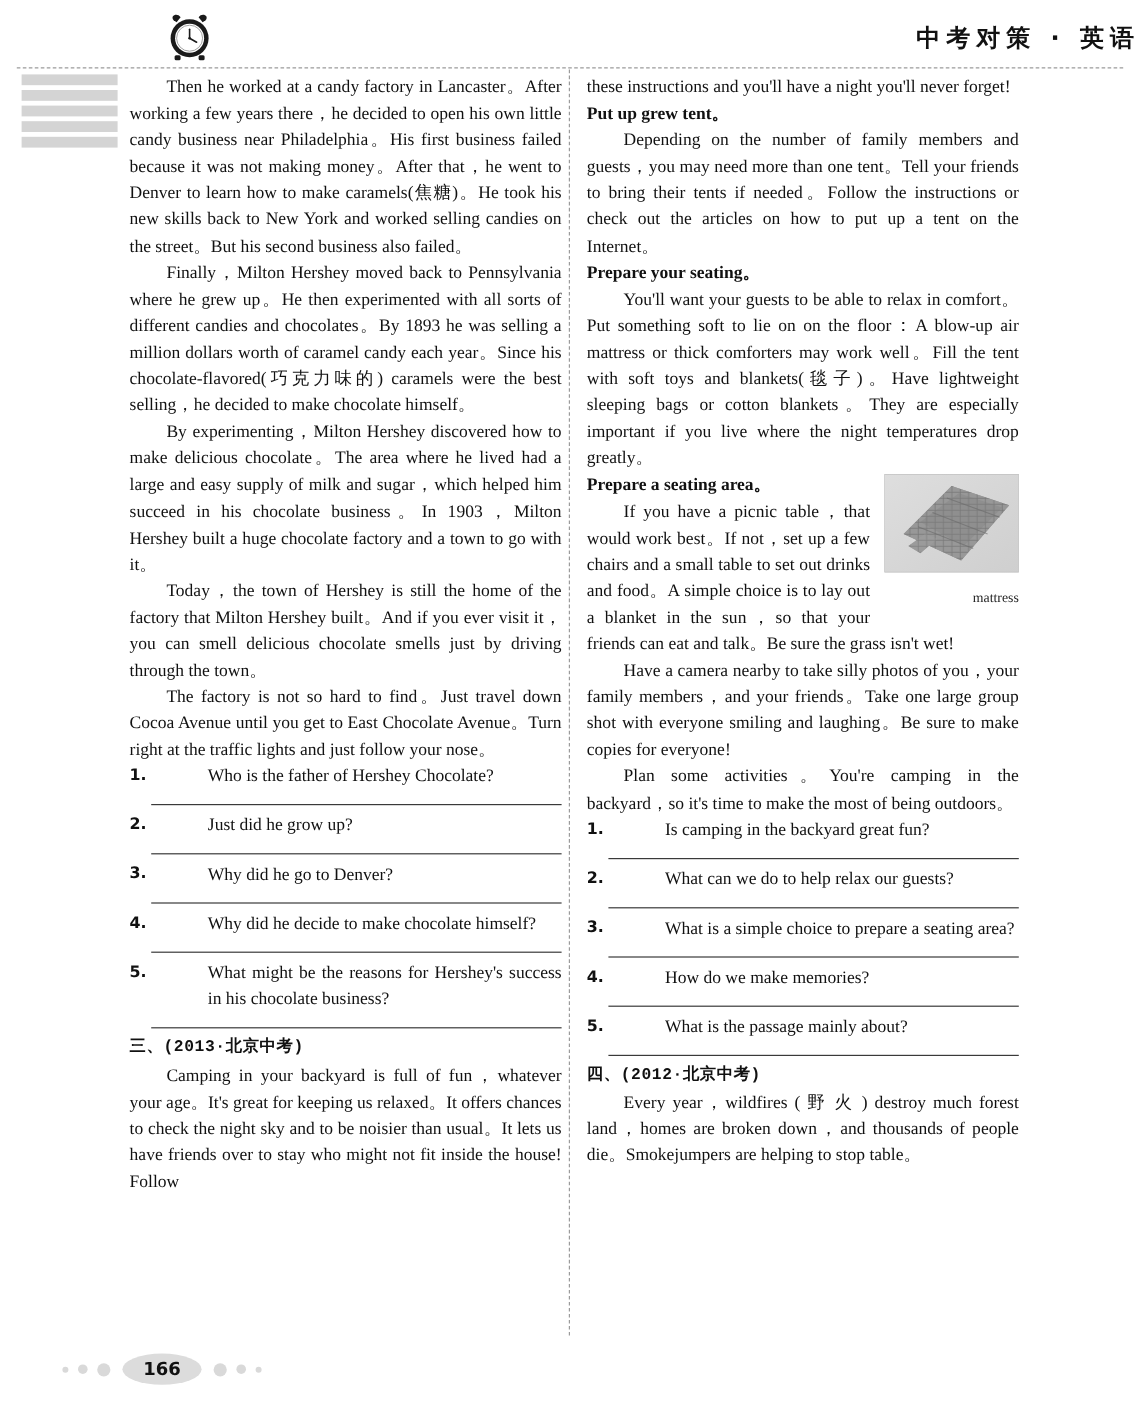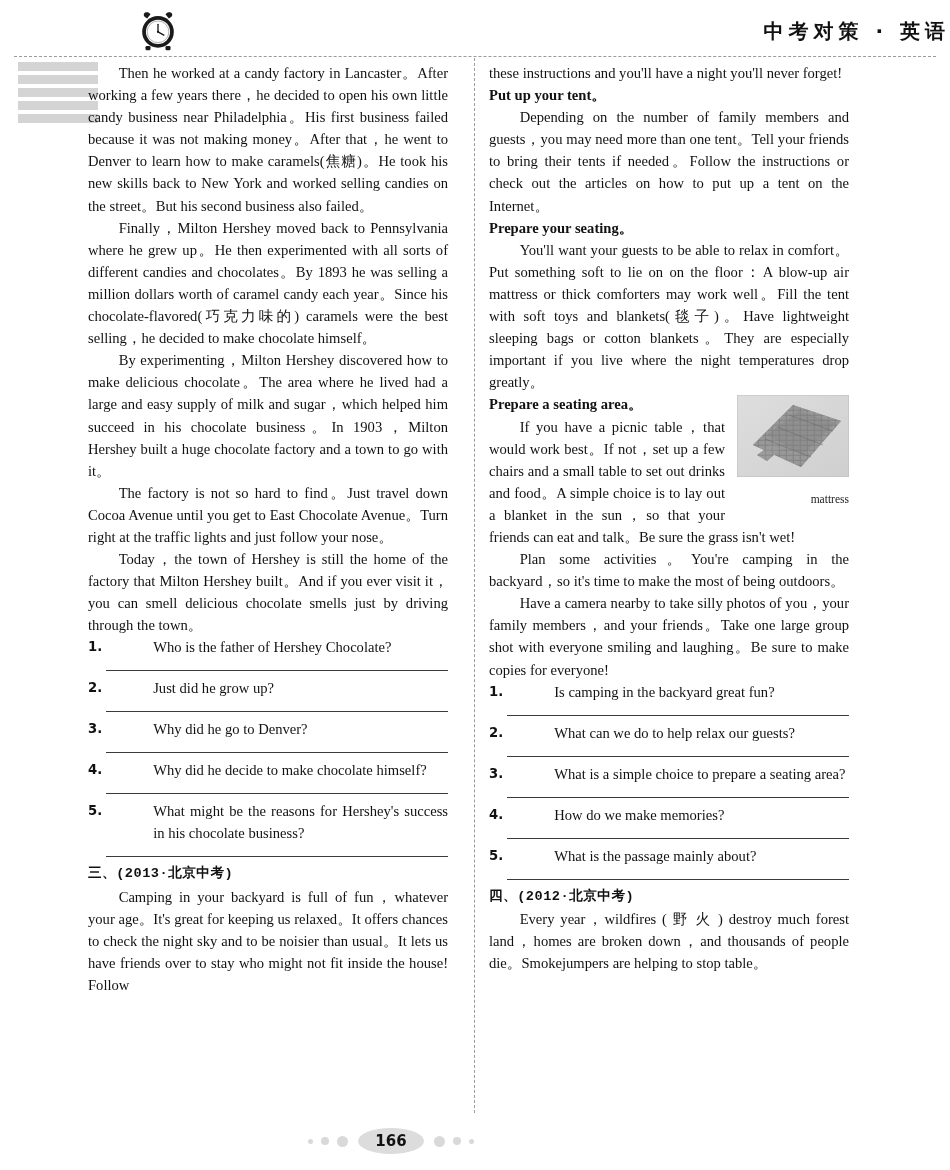--- a/index.html
+++ b/index.html
@@ -68,21 +68,21 @@
   
   .col {
     position: absolute;
     top: 62px;
     width: 360px;
     font-size: 14.6px;
     line-height: 22.1px;
     text-align: justify;
     text-justify: inter-word;
   }
-  .col-left  { left: 88px; }
+  .col-left  { left: 108px; }
   .col-right { left: 489px; }
 
   .col-divider {
     position: absolute;
     left: 474px; top: 58px;
     width: 0; height: 1055px;
     border-left: 1px dashed #9b9b9b;
   }
 
   p.para {
@@ -152,21 +152,22 @@
     font-family: "Liberation Serif", serif;
   }
 
   
   .footer {
     position: absolute;
     left: 0; bottom: 16px;
     width: 782px;
     display: flex;
     align-items: center;
-    justify-content: center;
+    justify-content: flex-start;
+    padding-left: 48px;
   }
   .footer .dot { border-radius: 50%; background: #d9d9d9; margin: 0 4px; }
   .d1 { width: 5px; height: 5px; }
   .d2 { width: 8px; height: 8px; }
   .d3 { width: 11px; height: 11px; }
   .pagenum-pill {
     width: 66px; height: 26px;
     background: #dcdcdc;
     border-radius: 50%;
     display: flex; align-items: center; justify-content: center;
@@ -213,22 +214,22 @@
     <div class="bar"></div>
   </div>
 
   <div class="col-divider"></div>
 
   <div class="col col-left">
 
     <p class="para">Then he worked at a candy factory in Lancaster。After working a few years there，he decided to open his own little candy business near Philadelphia。His first business failed because it was not making money。After that，he went to Denver to learn how to make caramels(焦糖)。He took his new skills back to New York and worked selling candies on the street。But his second business also failed。</p>
     <p class="para">Finally，Milton Hershey moved back to Pennsylvania where he grew up。He then experimented with all sorts of different candies and chocolates。By 1893 he was selling a million dollars worth of caramel candy each year。Since his chocolate-flavored(巧克力味的) caramels were the best selling，he decided to make chocolate himself。</p>
     <p class="para">By experimenting，Milton Hershey discovered how to make delicious chocolate。The area where he lived had a large and easy supply of milk and sugar，which helped him succeed in his chocolate business。In 1903，Milton Hershey built a huge chocolate factory and a town to go with it。</p>
+    <p class="para">Today，the town of Hershey is still the home of the factory that Milton Hershey built。And if you ever visit it，you can smell delicious chocolate smells just by driving through the town。</p>
     <p class="para">The factory is not so hard to find。Just travel down Cocoa Avenue until you get to East Chocolate Avenue。Turn right at the traffic lights and just follow your nose。</p>
-    <p class="para">Today，the town of Hershey is still the home of the factory that Milton Hershey built。And if you ever visit it，you can smell delicious chocolate smells just by driving through the town。</p>
 
     <div class="qlist">
       <div class="qitem">
         <div class="qrow">
           <span class="qnum">1.</span>
           <span class="qtext">Who is the father of Hershey Chocolate?</span>
         </div>
         <div class="answer-rule"></div>
       </div>
       <div class="qitem">
@@ -262,21 +263,21 @@
     </div>
 
     <p class="cn-label">三、(2013·北京中考)</p>
     <p class="para">Camping in your backyard is full of fun，whatever your age。It's great for keeping us relaxed。It offers chances to check the night sky and to be noisier than usual。It lets us have friends over to stay who might not fit inside the house! Follow</p>
   </div>
 
   <div class="col col-right">
 
     <p class="para noindent">these instructions and you'll have a night you'll never forget!</p>
 
-    <p class="sec-head">Put up your tent。</p>
+    <p class="sec-head">Put up grew tent。</p>
     <p class="para">Depending on the number of family members and guests，you may need more than one tent。Tell your friends to bring their tents if needed。Follow the instructions or check out the articles on how to put up a tent on the Internet。</p>
 
     <p class="sec-head">Prepare your seating。</p>
     <p class="para">You'll want your guests to be able to relax in comfort。Put something soft to lie on on the floor：A blow-up air mattress or thick comforters may work well。Fill the tent with soft toys and blankets(毯子)。Have lightweight sleeping bags or cotton blankets。They are especially important if you live where the night temperatures drop greatly。</p>
 
     <div class="figure">
       <svg class="photo" viewBox="0 0 112 82" xmlns="http://www.w3.org/2000/svg">
         <defs>
           <linearGradient id="bgGrad" x1="0" y1="0" x2="1" y2="1">
             <stop offset="0%" stop-color="#dedede"></stop>
@@ -301,22 +302,22 @@
           <line x1="52" y1="20" x2="96" y2="36" stroke="#6a6a6a" stroke-width="0.9" opacity="0.6"></line>
         </g>
         <rect width="112" height="82" fill="none" stroke="#bdbdbd" stroke-width="1"></rect>
       </svg>
       <div class="caption">mattress</div>
     </div>
 
     <p class="sec-head">Prepare a seating area。</p>
     <p class="para">If you have a picnic table，that would work best。If not，set up a few chairs and a small table to set out drinks and food。A simple choice is to lay out a blanket in the sun，so that your friends can eat and talk。Be sure the grass isn't wet!</p>
 
+    <p class="para">Have a camera nearby to take silly photos of you，your family members，and your friends。Take one large group shot with everyone smiling and laughing。Be sure to make copies for everyone!</p>
     <p class="para">Plan some activities。You're camping in the backyard，so it's time to make the most of being outdoors。</p>
-    <p class="para">Have a camera nearby to take silly photos of you，your family members，and your friends。Take one large group shot with everyone smiling and laughing。Be sure to make copies for everyone!</p>
 
     <div class="qlist">
       <div class="qitem">
         <div class="qrow">
           <span class="qnum">1.</span>
           <span class="qtext">Is camping in the backyard great fun?</span>
         </div>
         <div class="answer-rule"></div>
       </div>
       <div class="qitem">

